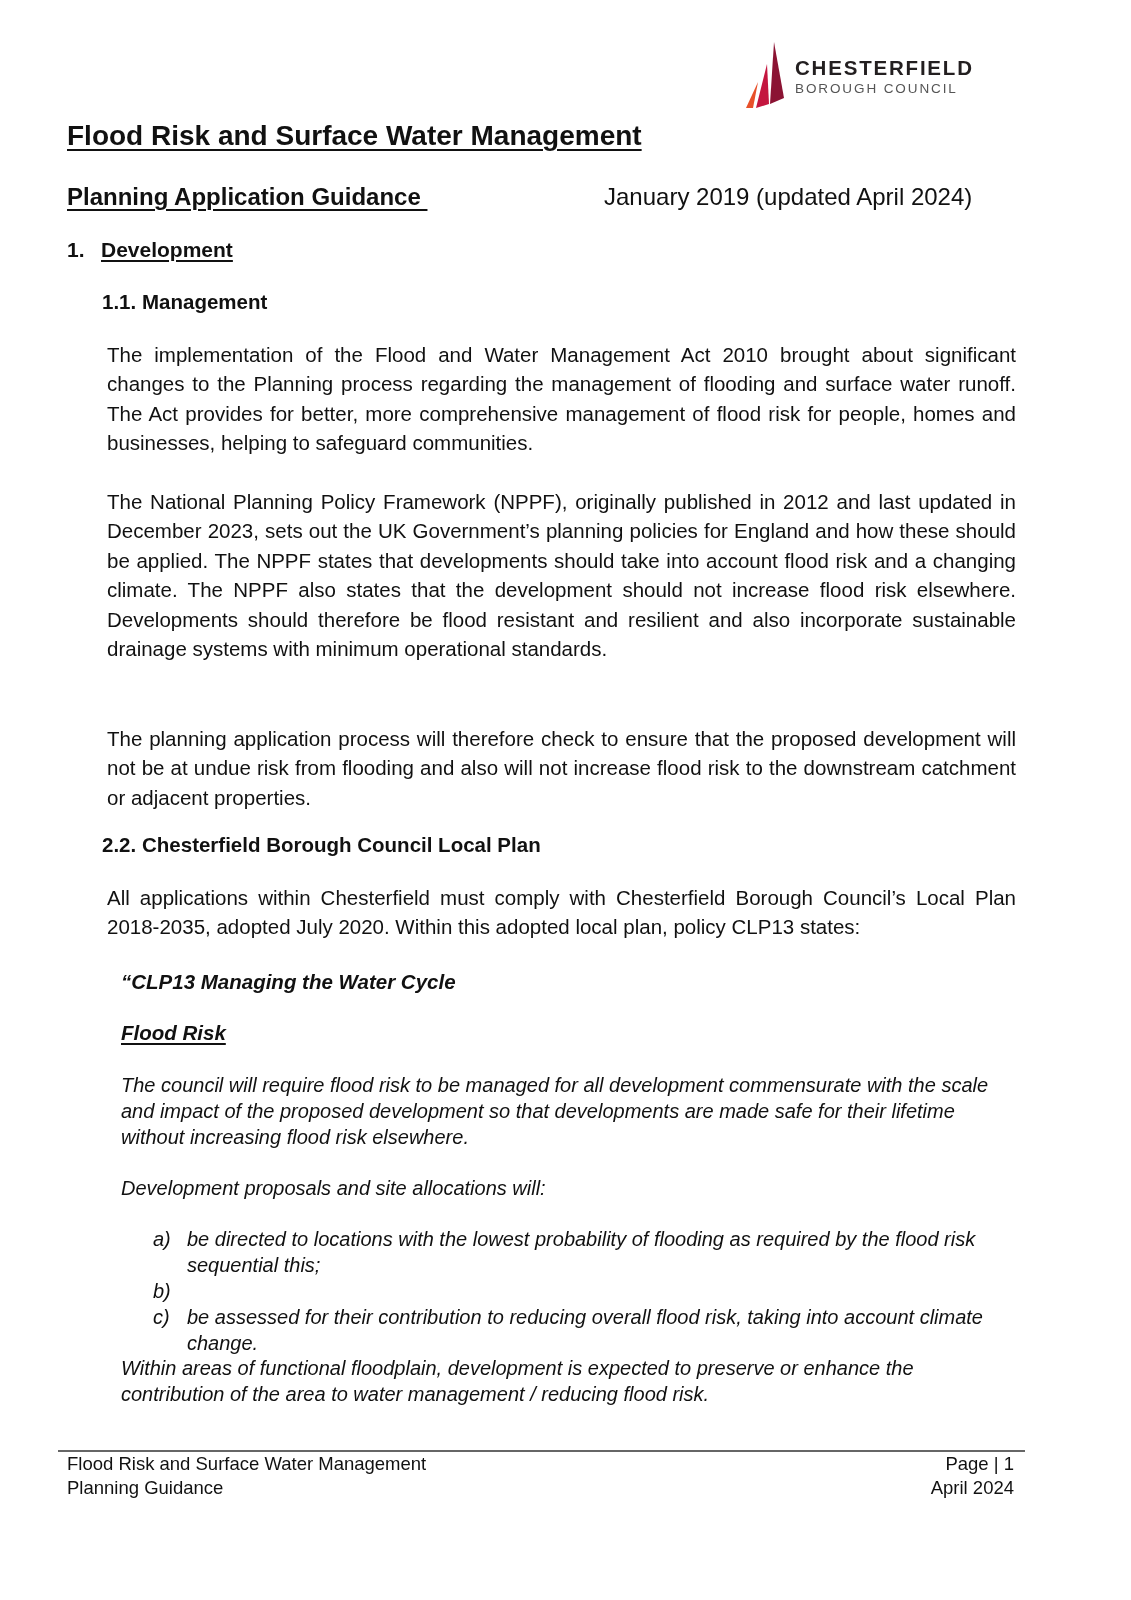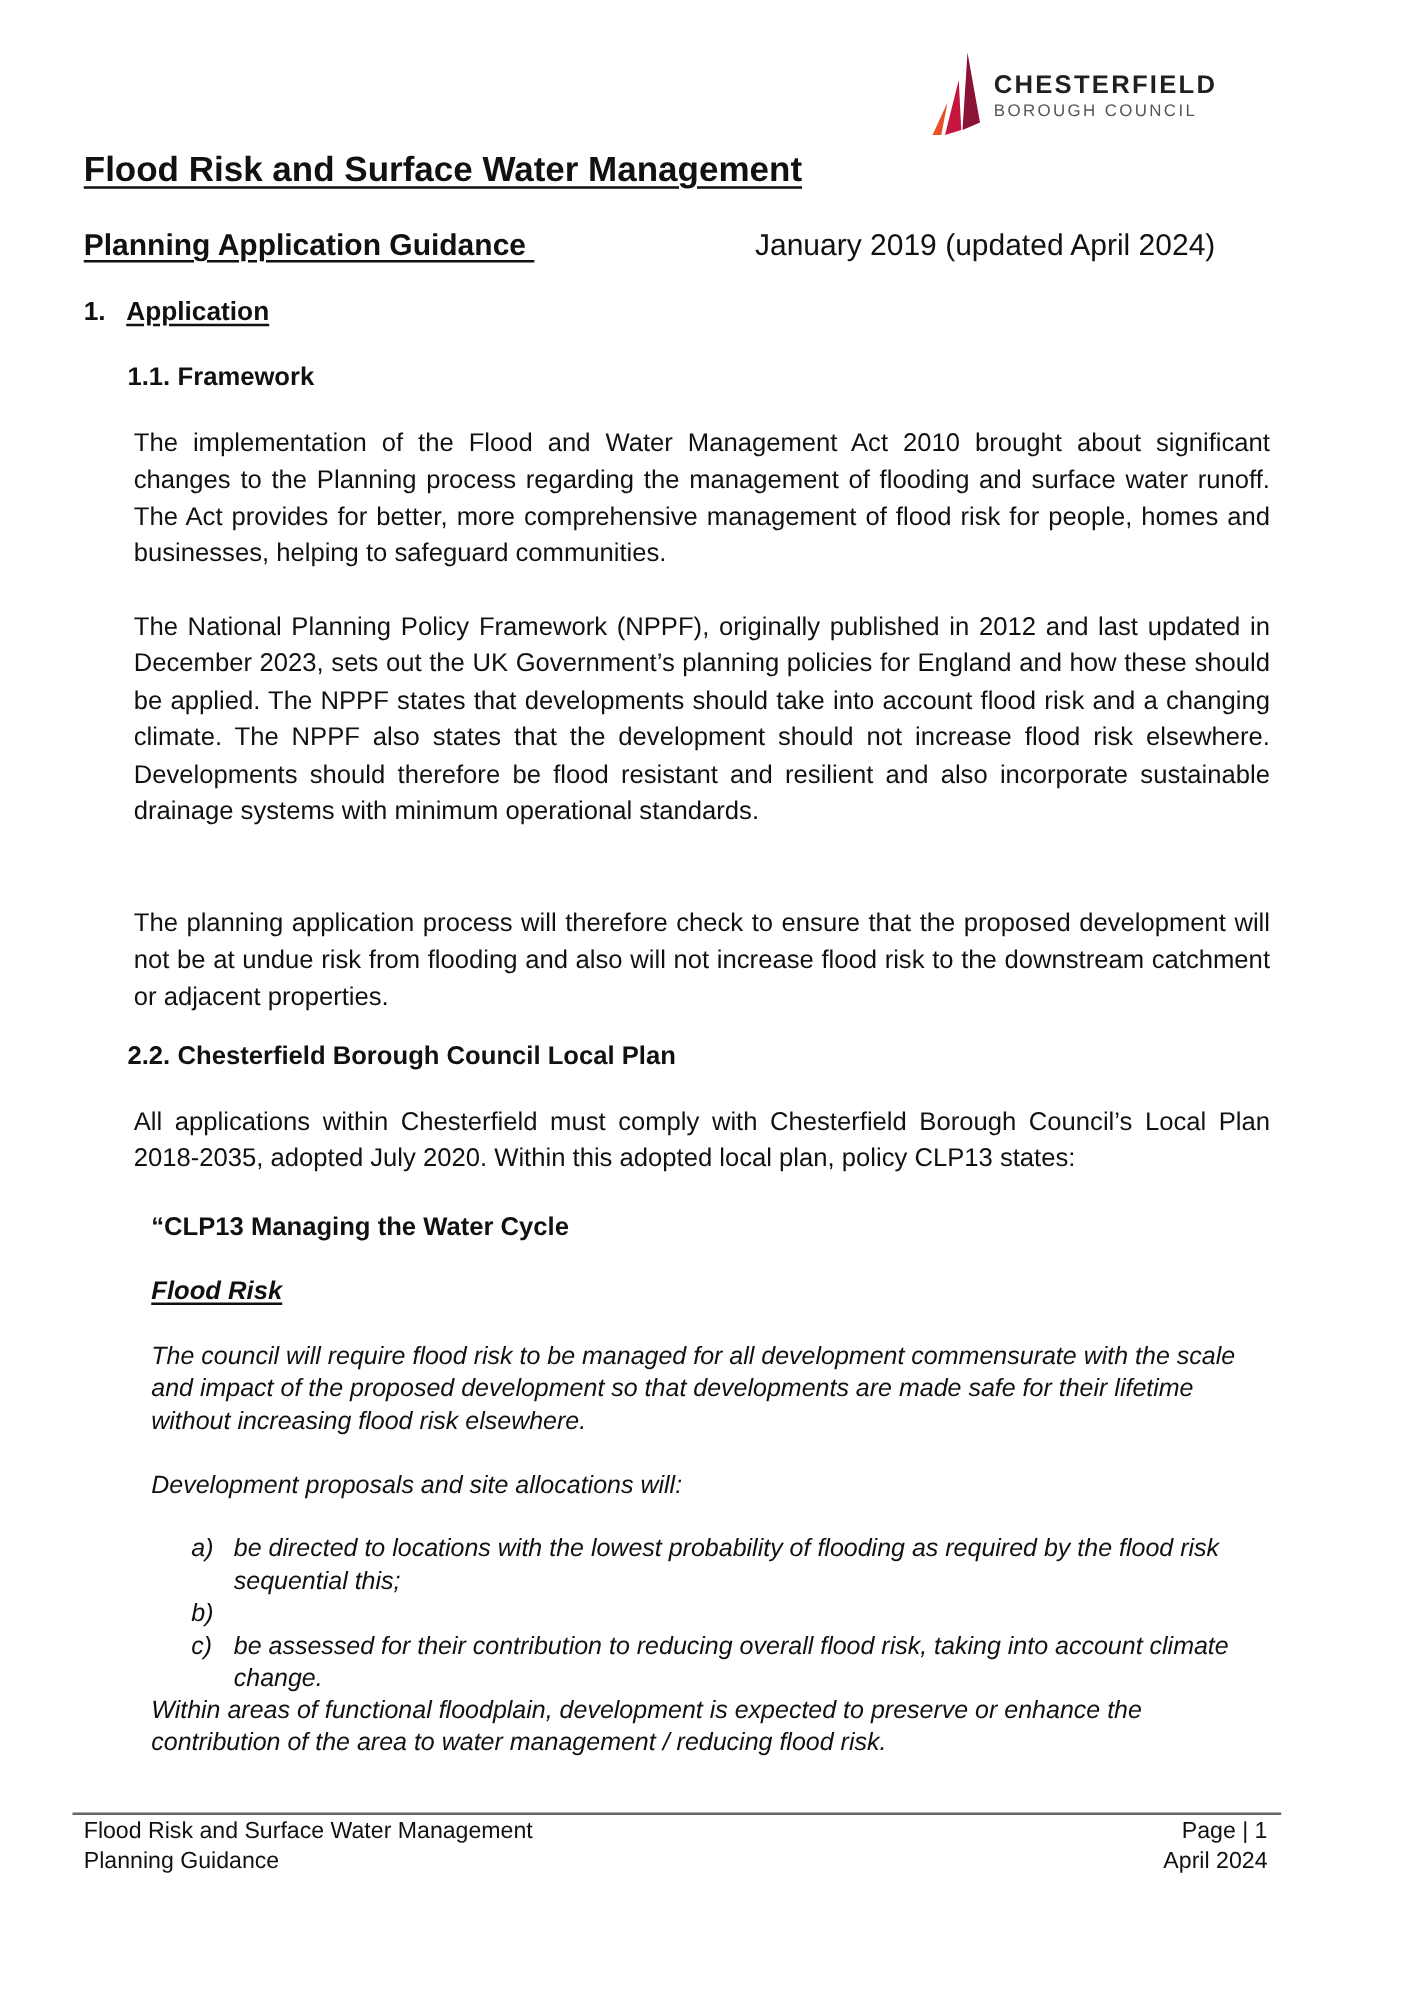--- a/index.html
+++ b/index.html
@@ -17,21 +17,21 @@
 
   .h1 { left: 67px; top: 238px; font-size: 21px; font-weight: bold; }
   .h1 .num { display: inline-block; width: 34px; }
   .h1 .lbl { text-decoration: underline; text-underline-offset: 3px; }
   .h2 { left: 102px; font-size: 20.5px; font-weight: bold; }
   .h2 .num { display: inline-block; width: 40px; }
 
   .para { left: 107px; width: 909px; font-size: 20.5px; line-height: 29.4px; text-align: justify; text-align-last: left; }
 
   .quote { left: 121px; width: 890px; font-size: 20px; line-height: 26px; font-style: italic; }
-  .quote-title { left: 121px; top: 970px; font-size: 20.5px; font-weight: bold; }
+  .quote-title { left: 121px; top: 970px; font-size: 20.5px; font-weight: bold; font-style: italic; }
   .quote-sub { left: 121px; top: 1021px; font-size: 20.5px; font-weight: bold; font-style: italic; text-decoration: underline; text-underline-offset: 3px; }
 
   .list { left: 153px; width: 860px; font-size: 20px; line-height: 26px; font-style: italic; margin: 0; padding: 0; list-style: none; }
   .list li { display: flex; }
   .list .mk { width: 34px; flex: 0 0 34px; }
 
   .footer-rule { left: 58px; top: 1450px; width: 967px; height: 0; border-top: 2px solid #666; }
   .footer-l1 { left: 67px; top: 1453px; font-size: 18.5px; }
   .footer-l2 { left: 67px; top: 1477px; font-size: 18.5px; }
   .footer-r1 { right: 117px; top: 1453px; font-size: 18.5px; text-align: right; }
@@ -48,25 +48,25 @@
   </svg>
   <div class="logo-name">CHESTERFIELD</div>
   <div class="logo-sub">BOROUGH COUNCIL</div>
 </div>
 
 <div class="abs doc-title">Flood Risk and Surface Water Management</div>
 <div class="abs subtitle">Planning Application Guidance </div>
 <div class="abs date">January 2019 (updated April 2024)</div>
 
 <div class="abs h1">
-  <span class="num">1.</span><span class="lbl">Application</span>
+  <span class="num">1.</span><span class="lbl">Development</span>
 </div>
 
 <div class="abs h2" style="top:290px;">
-  <span class="num">1.1.</span><span>Framework</span>
+  <span class="num">1.1.</span><span>Management</span>
 </div>
 
 <p class="abs para" style="top:340px; margin:0;">The implementation of the Flood and Water Management Act 2010 brought about significant changes to the Planning process regarding the management of flooding and surface water runoff. The Act provides for better, more comprehensive management of flood risk for people, homes and businesses, helping to safeguard communities.</p>
 <p class="abs para" style="top:487px; margin:0;">The National Planning Policy Framework (NPPF), originally published in 2012 and last updated in December 2023, sets out the UK Government’s planning policies for England and how these should be applied. The NPPF states that developments should take into account flood risk and a changing climate. The NPPF also states that the development should not increase flood risk elsewhere. Developments should therefore be flood resistant and resilient and also incorporate sustainable drainage systems with minimum operational standards.</p>
 <p class="abs para" style="top:724px; margin:0;">The planning application process will therefore check to ensure that the proposed development will not be at undue risk from flooding and also will not increase flood risk to the downstream catchment or adjacent properties.</p>
 
 <div class="abs h2" style="top:833px;">
   <span class="num">2.2.</span><span>Chesterfield Borough Council Local Plan</span>
 </div>
 

